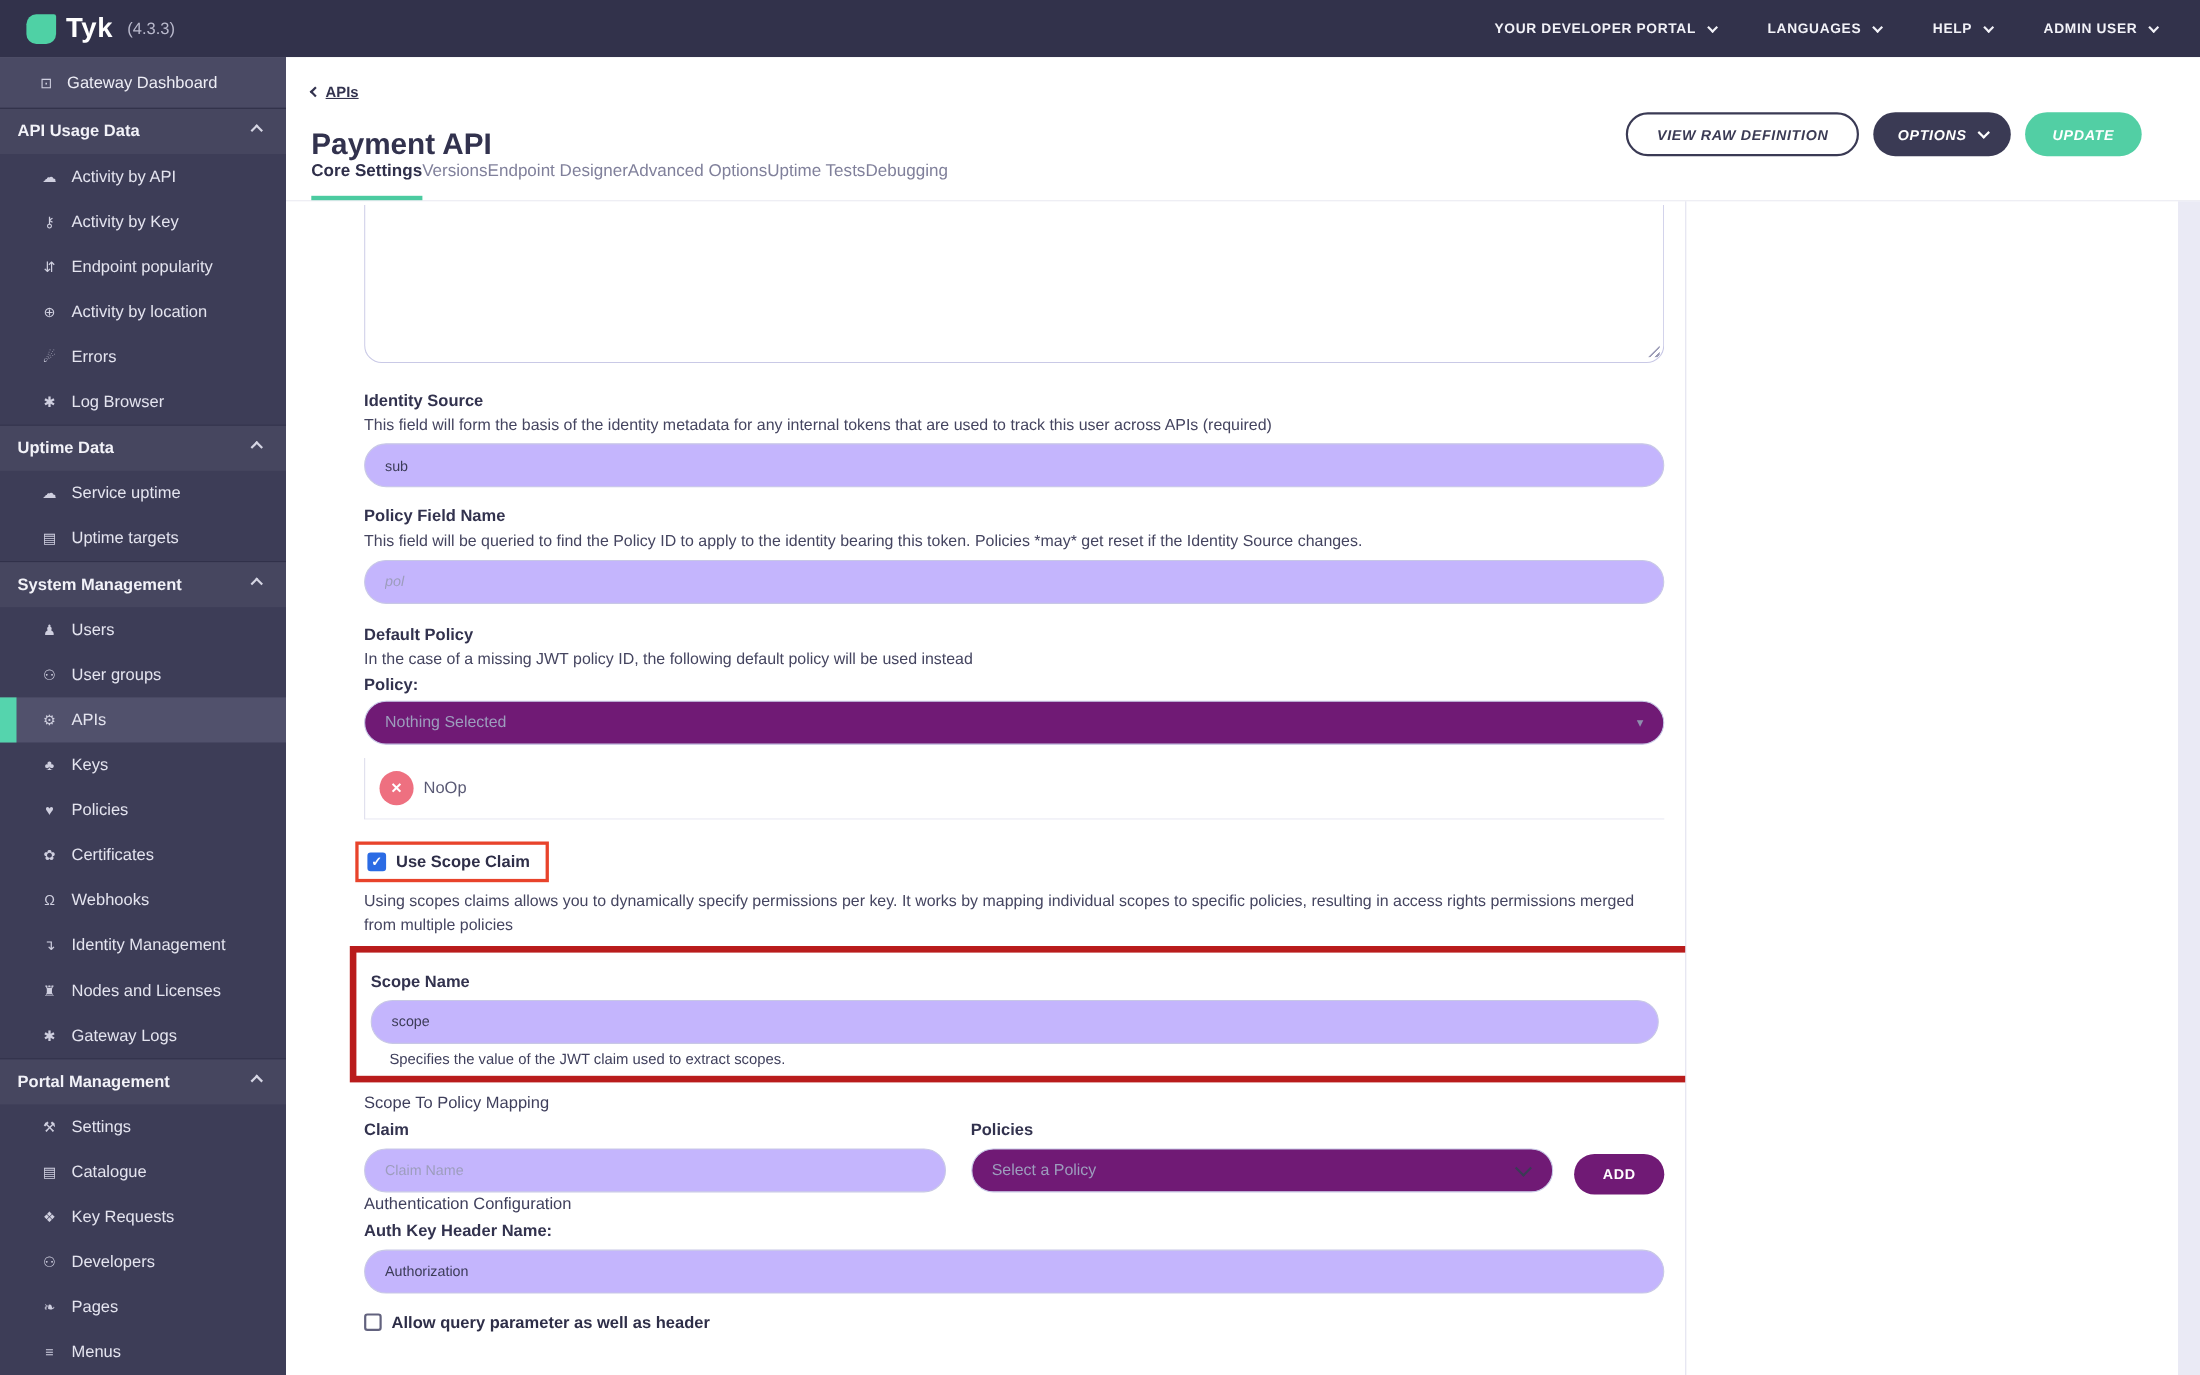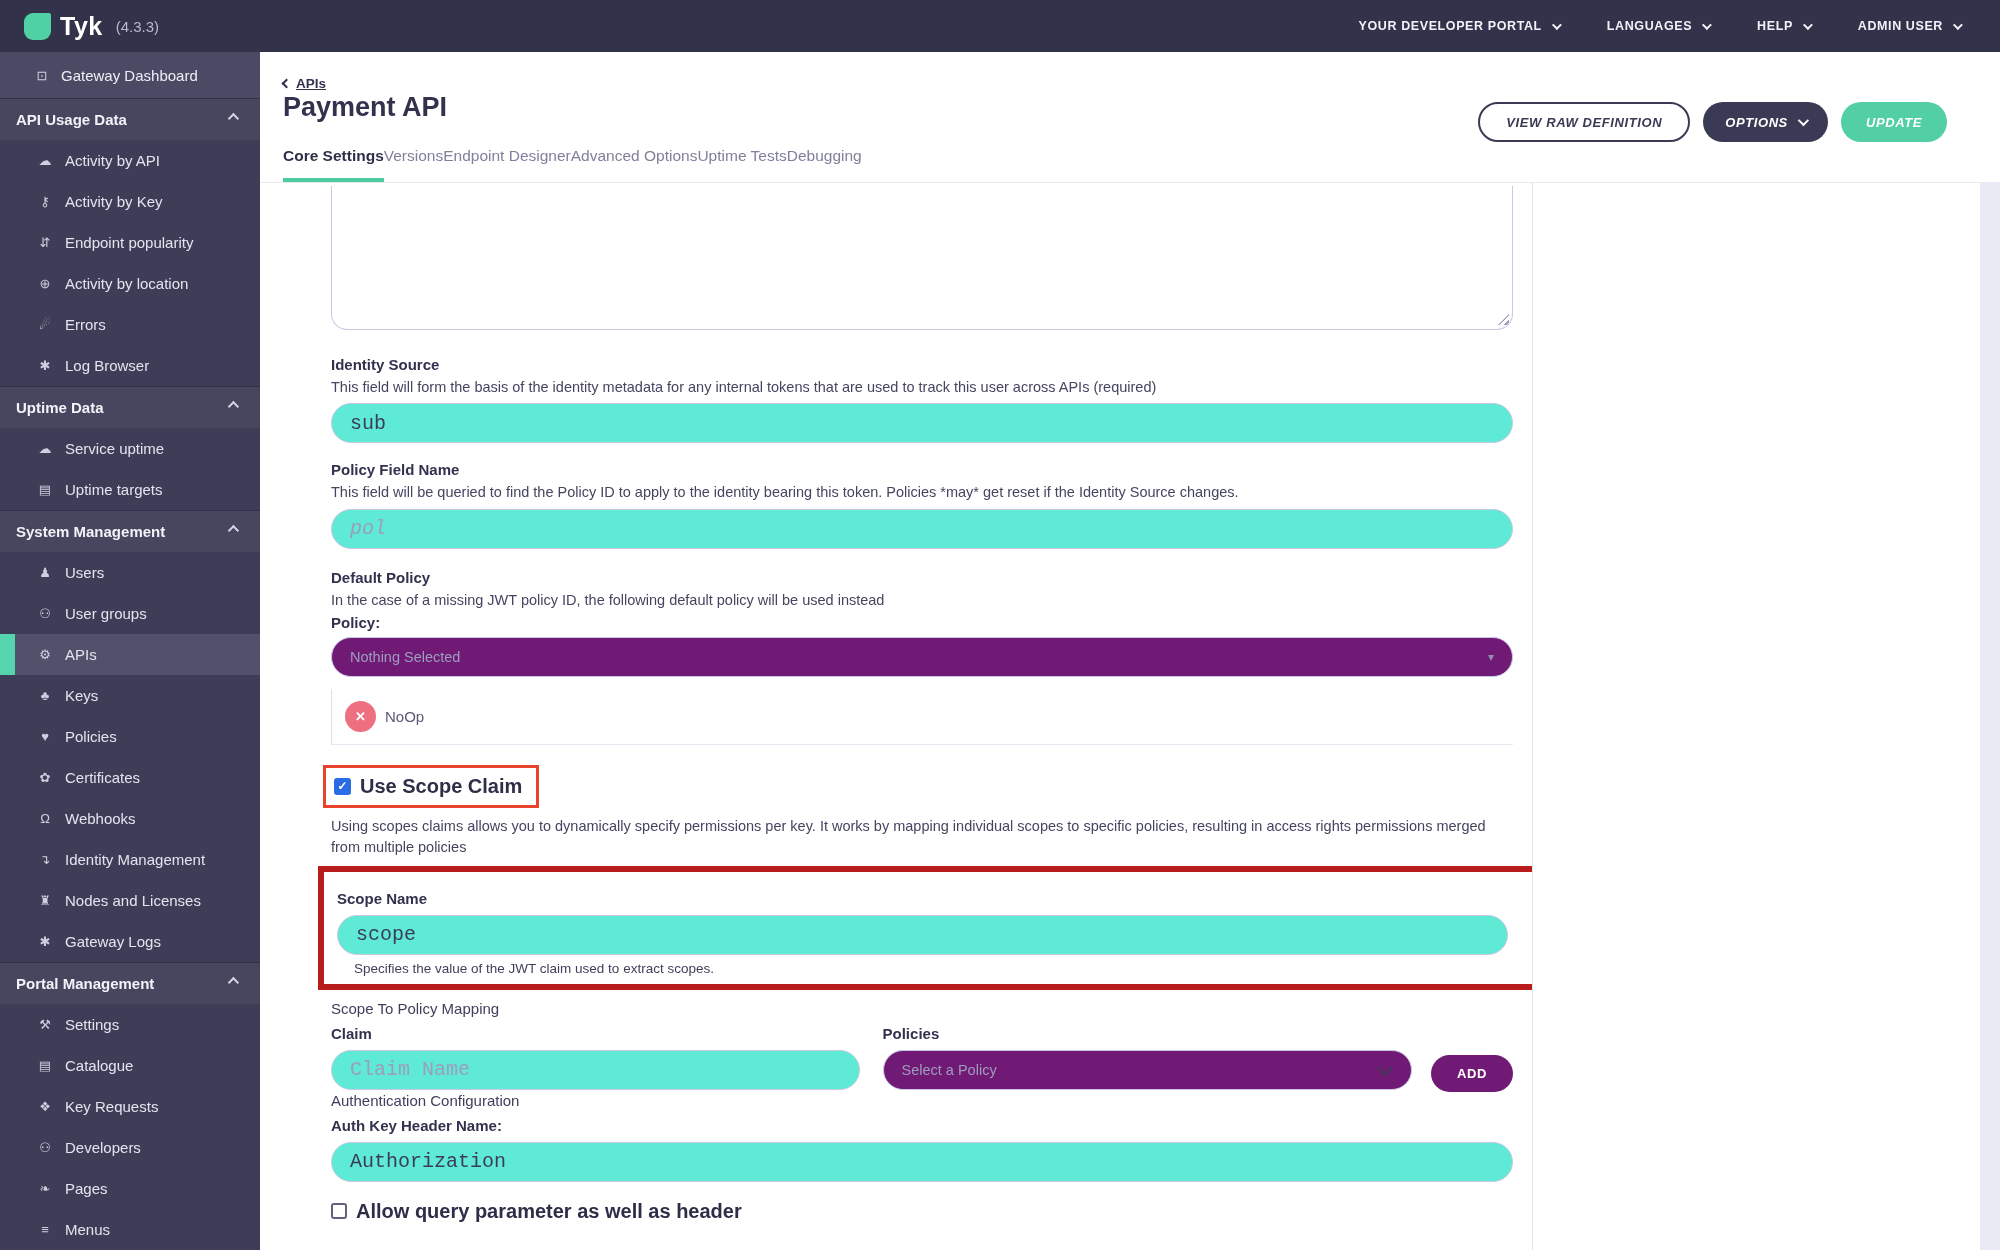--- a/index.html
+++ b/index.html
@@ -37,21 +37,21 @@
   .sb-item.active{background:#51516c;}
   .sb-item.active::before{content:"";position:absolute;left:0;top:0;bottom:0;width:15px;background:#55d4ad;}
   .sb-ico{width:16px;text-align:center;font-size:13px;color:#cfcfdf;flex:none;}
 
   
   .main{position:absolute;left:260px;top:52px;width:1740px;height:1198px;background:#fff;}
   .main-header{position:relative;height:131px;border-bottom:1px solid #eaeaf2;}
   .breadcrumb{position:absolute;left:23px;top:24px;display:flex;align-items:center;gap:6px;
               color:#32324e;font-size:13.5px;font-weight:700;cursor:pointer;}
   .breadcrumb .bc-label{text-decoration:underline;}
-  .page-title{position:absolute;left:23px;top:40px;font-size:27px;font-weight:700;color:#32324e;}
+  .page-title{position:absolute;left:23px;top:64px;font-size:27px;font-weight:700;color:#32324e;}
   .hdr-buttons{position:absolute;top:50px;right:53px;display:flex;align-items:center;gap:13px;font-style:italic;}
   .btn{height:40px;border-radius:20px;display:flex;align-items:center;gap:10px;
        font-size:13px;font-weight:700;letter-spacing:.6px;cursor:pointer;}
   .btn-outline{background:#fff;border:2px solid #3a3a54;color:#3a3a54;padding:0 26px;}
   .btn-dark{background:#3a3a54;color:#fff;padding:0 22px;}
   .btn-teal{background:#52cfa4;color:#fff;padding:4px 25px;}
   .tabs{position:absolute;left:23px;bottom:0;display:flex;}
   .tab{font-size:15.5px;color:#80809b;padding-bottom:13px;cursor:pointer;}
   .tab.active{color:#2f2f4a;font-weight:700;border-bottom:4px solid #4bcba0;}
 
@@ -65,22 +65,22 @@
   .big-textarea{width:100%;height:144px;border:1.5px solid #c9c9e6;border-top:none;
                 border-radius:0 0 16px 16px;resize:none;outline:none;position:relative;display:block;}
   .ta-wrap{position:relative;}
   .ta-grip{position:absolute;right:4px;bottom:5px;width:11px;height:11px;cursor:nwse-resize;
            background:repeating-linear-gradient(135deg,transparent 0 3px,#9a9ab5 3px 4.5px);
            clip-path:polygon(100% 0,100% 100%,0 100%);}
 
   .f-label{font-size:15px;font-weight:700;color:#32324e;margin-bottom:4px;}
   .f-desc{font-size:14.5px;color:#454560;margin-bottom:6px;line-height:1.4;}
   .f-input{width:100%;height:40px;border:1.5px solid #c8c8e6;border-radius:20px;
-           padding:0 18px;font-size:20px;color:#3c3c58;outline:none;background:#5eead4;
-           font-family:Liberation Mono, monospace;}
+           padding:0 18px;font-size:13px;color:#3c3c58;outline:none;background:#c4b5fd;
+           font-family:Liberation Sans, sans-serif;}
   .f-input::placeholder{color:#9d9dbd;}
   .f-input.italic-ph::placeholder{font-style:italic;}
   .fake-select{position:relative;width:100%;height:40px;border:1.5px solid #c8c8e6;border-radius:20px;
                padding:0 40px 0 18px;display:flex;align-items:center;font-size:14.5px;
                color:#9d9dbd;background:#701a75;cursor:pointer;}
   .sel-caret{position:absolute;right:18px;top:50%;transform:translateY(-50%);color:#8f8fae;font-size:12px;}
   .sel-chev{position:absolute;right:22px;top:13px;color:#3b3b55;}
 
   .sec-identity{margin-top:26px;}
   .sec-policy{margin-top:18px;}
@@ -91,21 +91,21 @@
               display:flex;align-items:center;gap:9px;padding-left:13px;}
   .chip-x{width:31px;height:31px;border-radius:50%;background:#ee7080;color:#fff;font-size:13px;
           font-weight:700;display:flex;align-items:center;justify-content:center;cursor:pointer;}
   .chip-label{font-size:15px;color:#5a5a75;}
 
   .redbox1{margin-top:20px;margin-left:-8px;display:inline-flex;align-items:center;gap:9px;
            border:3px solid #e8432b;padding:7px 14px 7px 8px;}
   .cb-checked{width:17px;height:17px;background:#2b6be4;border-radius:3px;color:#fff;font-size:12px;
               font-weight:700;display:flex;align-items:center;justify-content:center;cursor:pointer;flex:none;}
   .cb-empty{width:16px;height:16px;border:2px solid #62627e;border-radius:3px;background:#fff;cursor:pointer;flex:none;}
-  .cb-label{font-size:20px;font-weight:700;color:#2e2e48;}
+  .cb-label{font-size:15px;font-weight:700;color:#2e2e48;}
 
   .scope-desc{margin-top:8px;font-size:14.5px;color:#454560;line-height:1.45;}
 
   .redbox2{margin-top:8px;margin-left:-13px;width:1222px;border:6px solid #b91c1c;
            padding:18px 26px 8px 13px;}
   .redbox2 .f-label{margin-bottom:8px;}
   .scope-helper{margin-top:6px;padding-left:17px;font-size:13.5px;color:#3f3f5c;}
 
   .sec-mapping{margin-top:10px;}
   .gray-label{font-size:15px;color:#3f3f5c;font-weight:400;}

